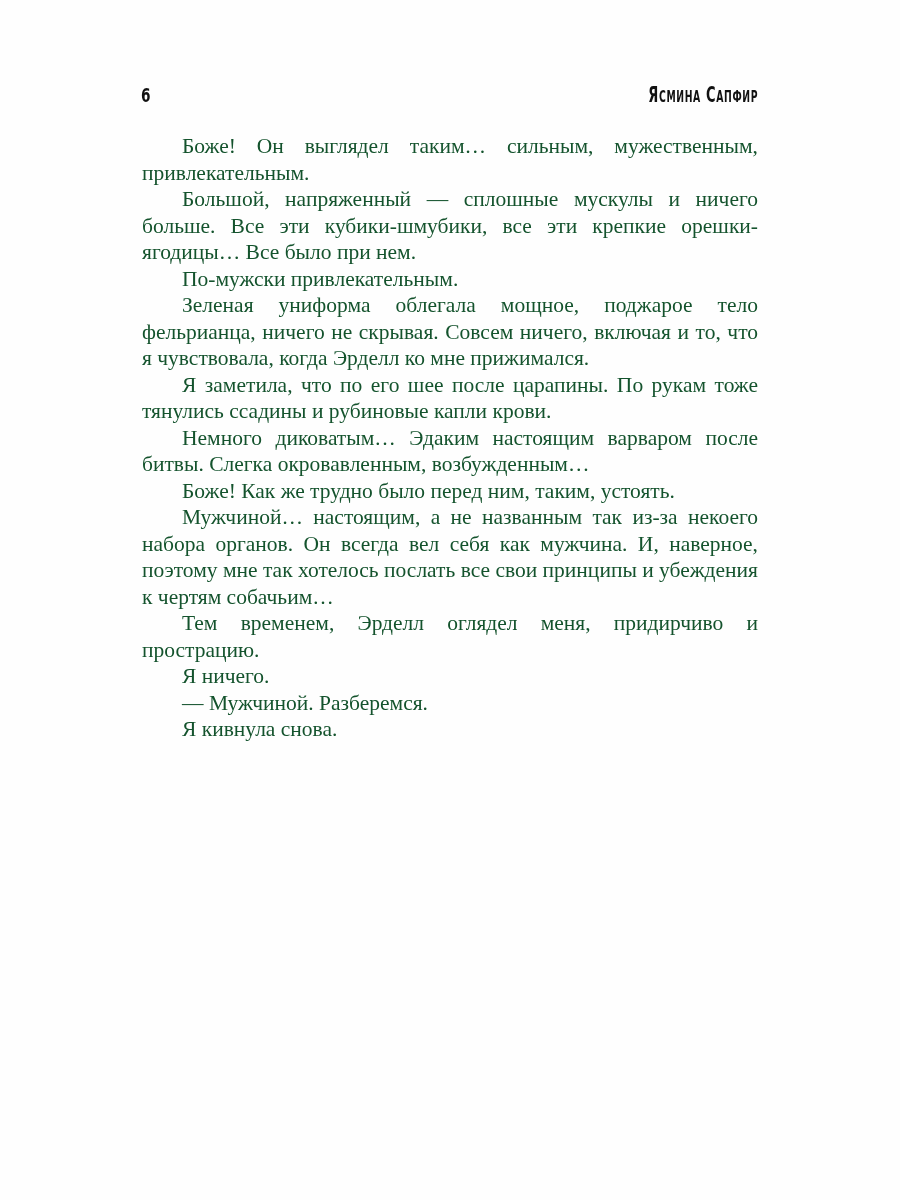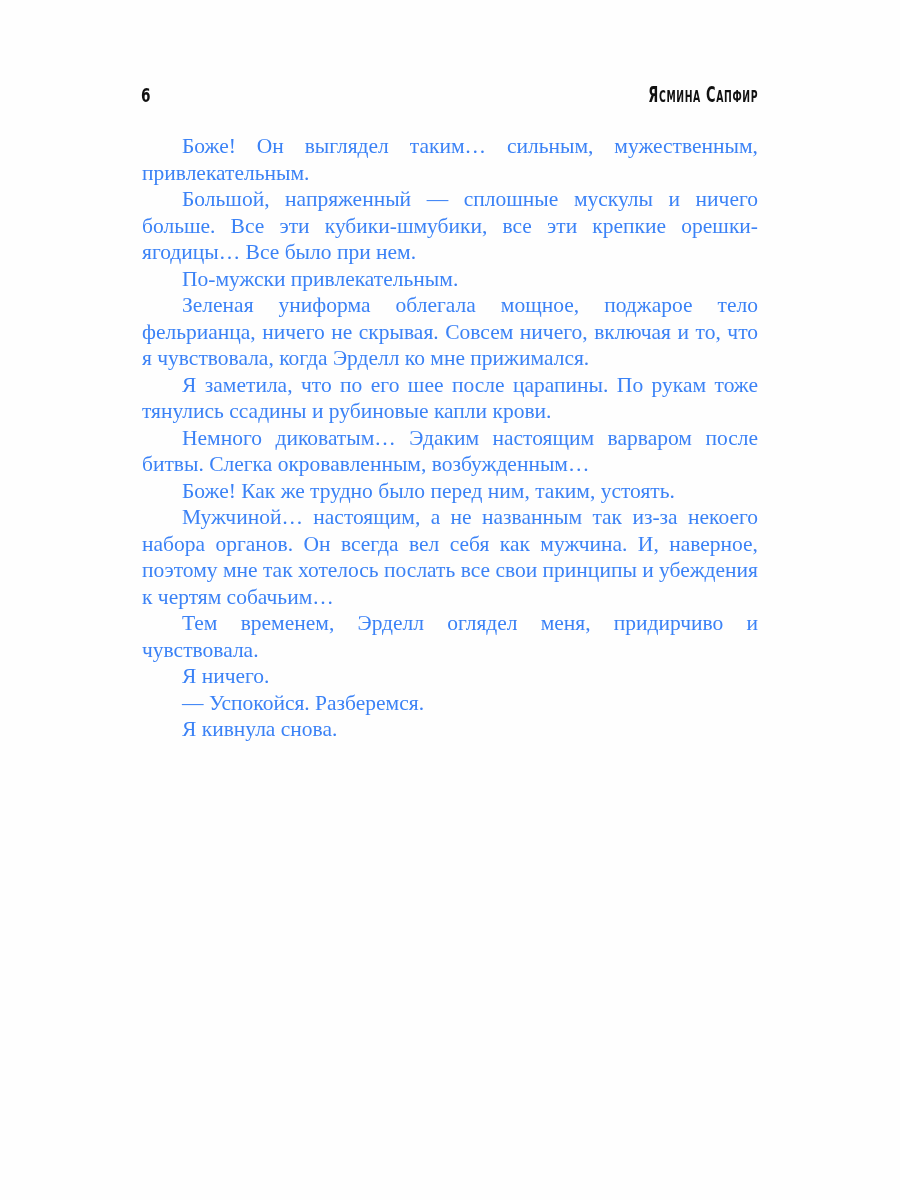--- a/index.html
+++ b/index.html
@@ -14,21 +14,21 @@
     .running-head {
       position: absolute; right: 142px; top: 83px;
       font-family: "DejaVu Sans", sans-serif; font-weight: bold;
       font-size: 21px; color: #111; letter-spacing: 1px;
       font-variant: small-caps; transform: scaleX(0.62); transform-origin: right top;
       white-space: nowrap;
     }
     .body-text {
       position: absolute; left: 142px; top: 133px; width: 616px;
       font-family: "Liberation Serif", serif; font-size: 21.5px;
-      line-height: 26.5px; color: #3b82f6;
+      line-height: 26.5px; color: #14532d;
     }
     .body-text p {
       margin: 0; text-indent: 40px; text-align: justify;
       text-align-last: left; hyphens: manual;
     }
   </style>
 </head>
 <body>
 
 <div class="page">
@@ -37,18 +37,18 @@
 
   <div class="body-text">
     <p>Боже! Он выглядел таким… сильным, мужественным, привлекательным.</p>
     <p>Большой, напряженный — сплошные мускулы и ничего больше. Все эти кубики-шмубики, все эти крепкие орешки-ягодицы… Все было при нем.</p>
     <p>По-мужски привлекательным.</p>
     <p>Зеленая униформа облегала мощное, поджарое тело фельрианца, ничего не скрывая. Совсем ничего, включая и то, что я чувствовала, когда Эрделл ко мне прижимался.</p>
     <p>Я заметила, что по его шее после царапины. По рукам тоже тянулись ссадины и рубиновые капли крови.</p>
     <p>Немного диковатым… Эдаким настоящим варваром после битвы. Слегка окровавленным, возбужденным…</p>
     <p>Боже! Как же трудно было перед ним, таким, устоять.</p>
     <p>Мужчиной… настоящим, а не названным так из-за некоего набора органов. Он всегда вел себя как мужчина. И, наверное, поэтому мне так хотелось послать все свои принципы и убеждения к чертям собачьим…</p>
-    <p>Тем временем, Эрделл оглядел меня, придирчиво и чувствовала.</p>
+    <p>Тем временем, Эрделл оглядел меня, придирчиво и прострацию.</p>
     <p>Я ничего.</p>
-    <p>— Успокойся. Разберемся.</p>
+    <p>— Мужчиной. Разберемся.</p>
     <p>Я кивнула снова.</p>
   </div>
 </div>
 
 </body></html>

